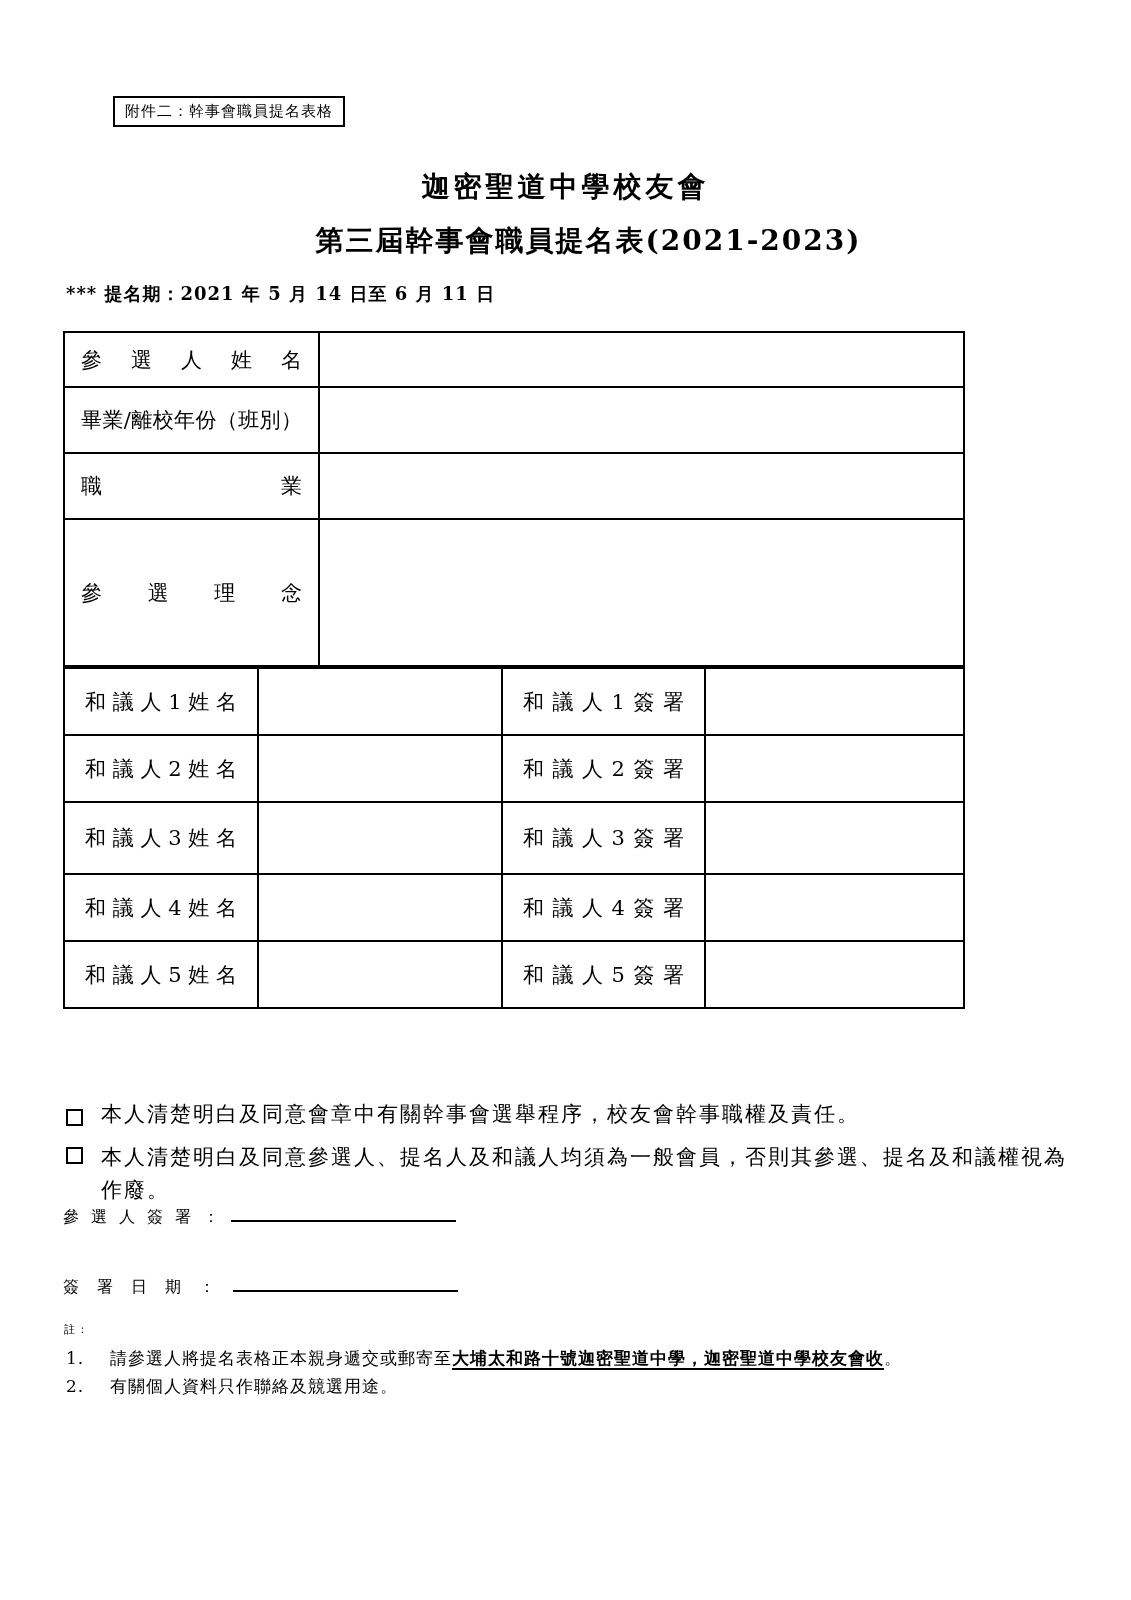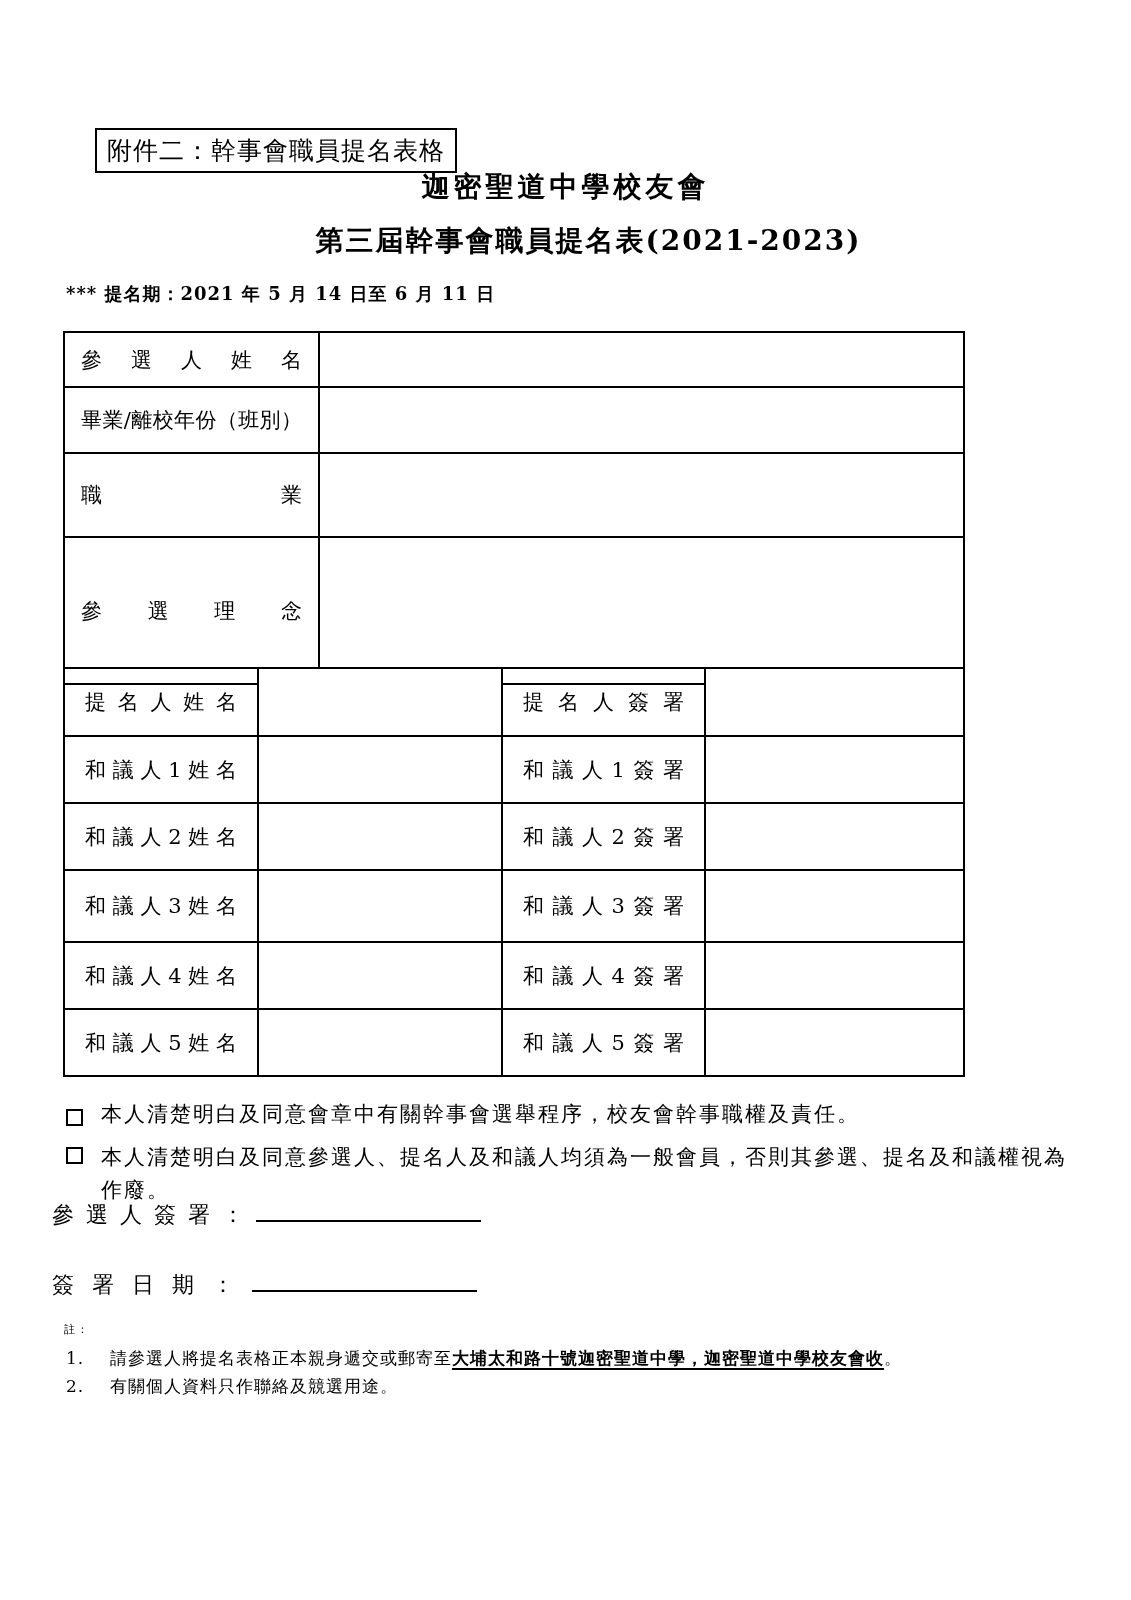--- a/index.html
+++ b/index.html
@@ -8,26 +8,25 @@
     position: relative;
     width: 1131px;
     height: 1600px;
     margin: 0 auto;
     background: #ffffff;
     color: #000;
     font-family: "DejaVu Serif", "Liberation Serif", serif;
   }
   .appendix-box {
     position: absolute;
-    left: 95px; top: 96px;
+    left: 113px; top: 96px;
     border: 2px solid #000;
     padding: 4px 10px;
-    font-size: 25px;
+    font-size: 15px;
     letter-spacing: 1px;
-    margin-top: 32px;
   }
   .title1 {
     position: absolute;
     left: 0; top: 168px;
     width: 100%;
     text-align: center;
     font-size: 28px;
     font-weight: bold;
     letter-spacing: 4px;
   }
@@ -85,22 +84,22 @@
     margin-right: 18px;
   }
   .decl-text {
     font-size: 21px;
     letter-spacing: 2px;
     line-height: 33px;
     max-width: 968px;
   }
   .sig-row {
     position: absolute;
-    left: 52px;
-    font-size: 22px;
+    left: 63px;
+    font-size: 16px;
     white-space: nowrap;
   }
   .sig-1 { top: 1198px; }
   .sig-2 { top: 1268px; }
   .sig-label-1 { letter-spacing: 12px; }
   .sig-label-2 { letter-spacing: 18px; }
   .sig-line {
     display: inline-block;
     width: 225px;
     height: 24px;
@@ -153,45 +152,39 @@
       </colgroup>
     <tbody>
       <tr style="height:55px">
         <td class="lbl">參選人姓名</td>
         <td class="blank"></td>
       </tr>
       <tr style="height:66px">
         <td class="lbl">畢業/離校年份（班別）</td>
         <td class="blank"></td>
       </tr>
-      <tr style="height:84px">
+      <tr style="height:66px">
         <td class="lbl">職業</td>
         <td class="blank"></td>
       </tr>
       <tr style="height:147px">
         <td class="lbl">參選理念</td>
         <td class="blank"></td>
       </tr>
     </tbody>
   </table>
 
   <table class="t2">
     <colgroup>
         <col style="width:194px">
         <col style="width:244px">
         <col style="width:203px">
         <col>
       </colgroup>
     <tbody>
-      <tr style="height:68px">
-        <td class="lbl">提名人姓名</td>
-        <td class="blank"></td>
-        <td class="lbl">提名人簽署</td>
-        <td class="blank"></td>
-      </tr>
       <tr style="height:67px">
         <td class="lbl">和議人1姓名</td>
         <td class="blank"></td>
         <td class="lbl">和議人1簽署</td>
         <td class="blank"></td>
       </tr>
       <tr style="height:67px">
         <td class="lbl">和議人2姓名</td>
         <td class="blank"></td>
         <td class="lbl">和議人2簽署</td>

